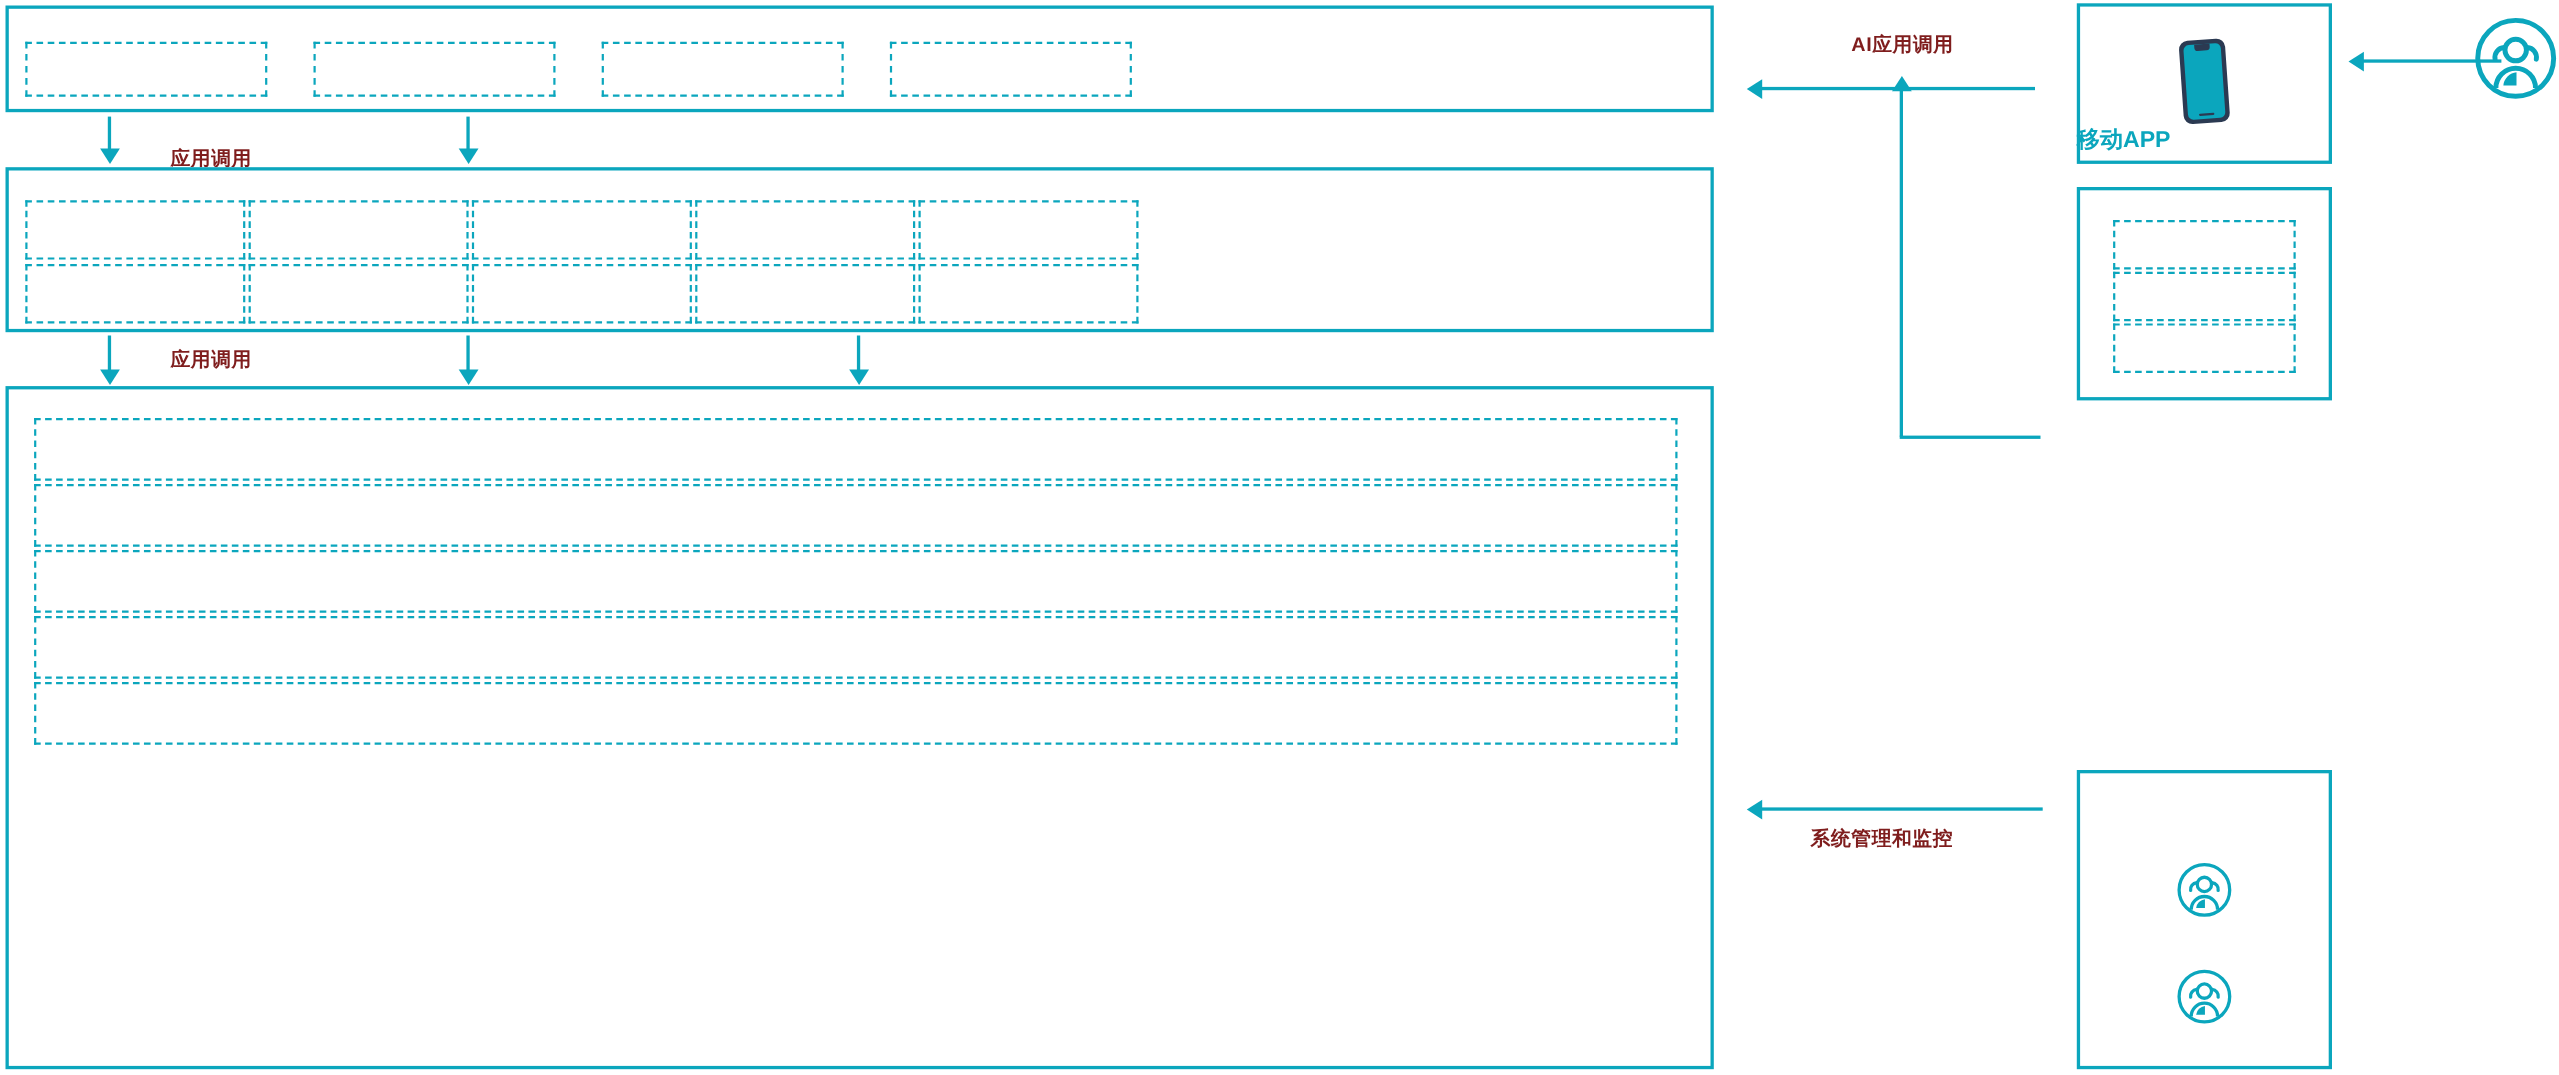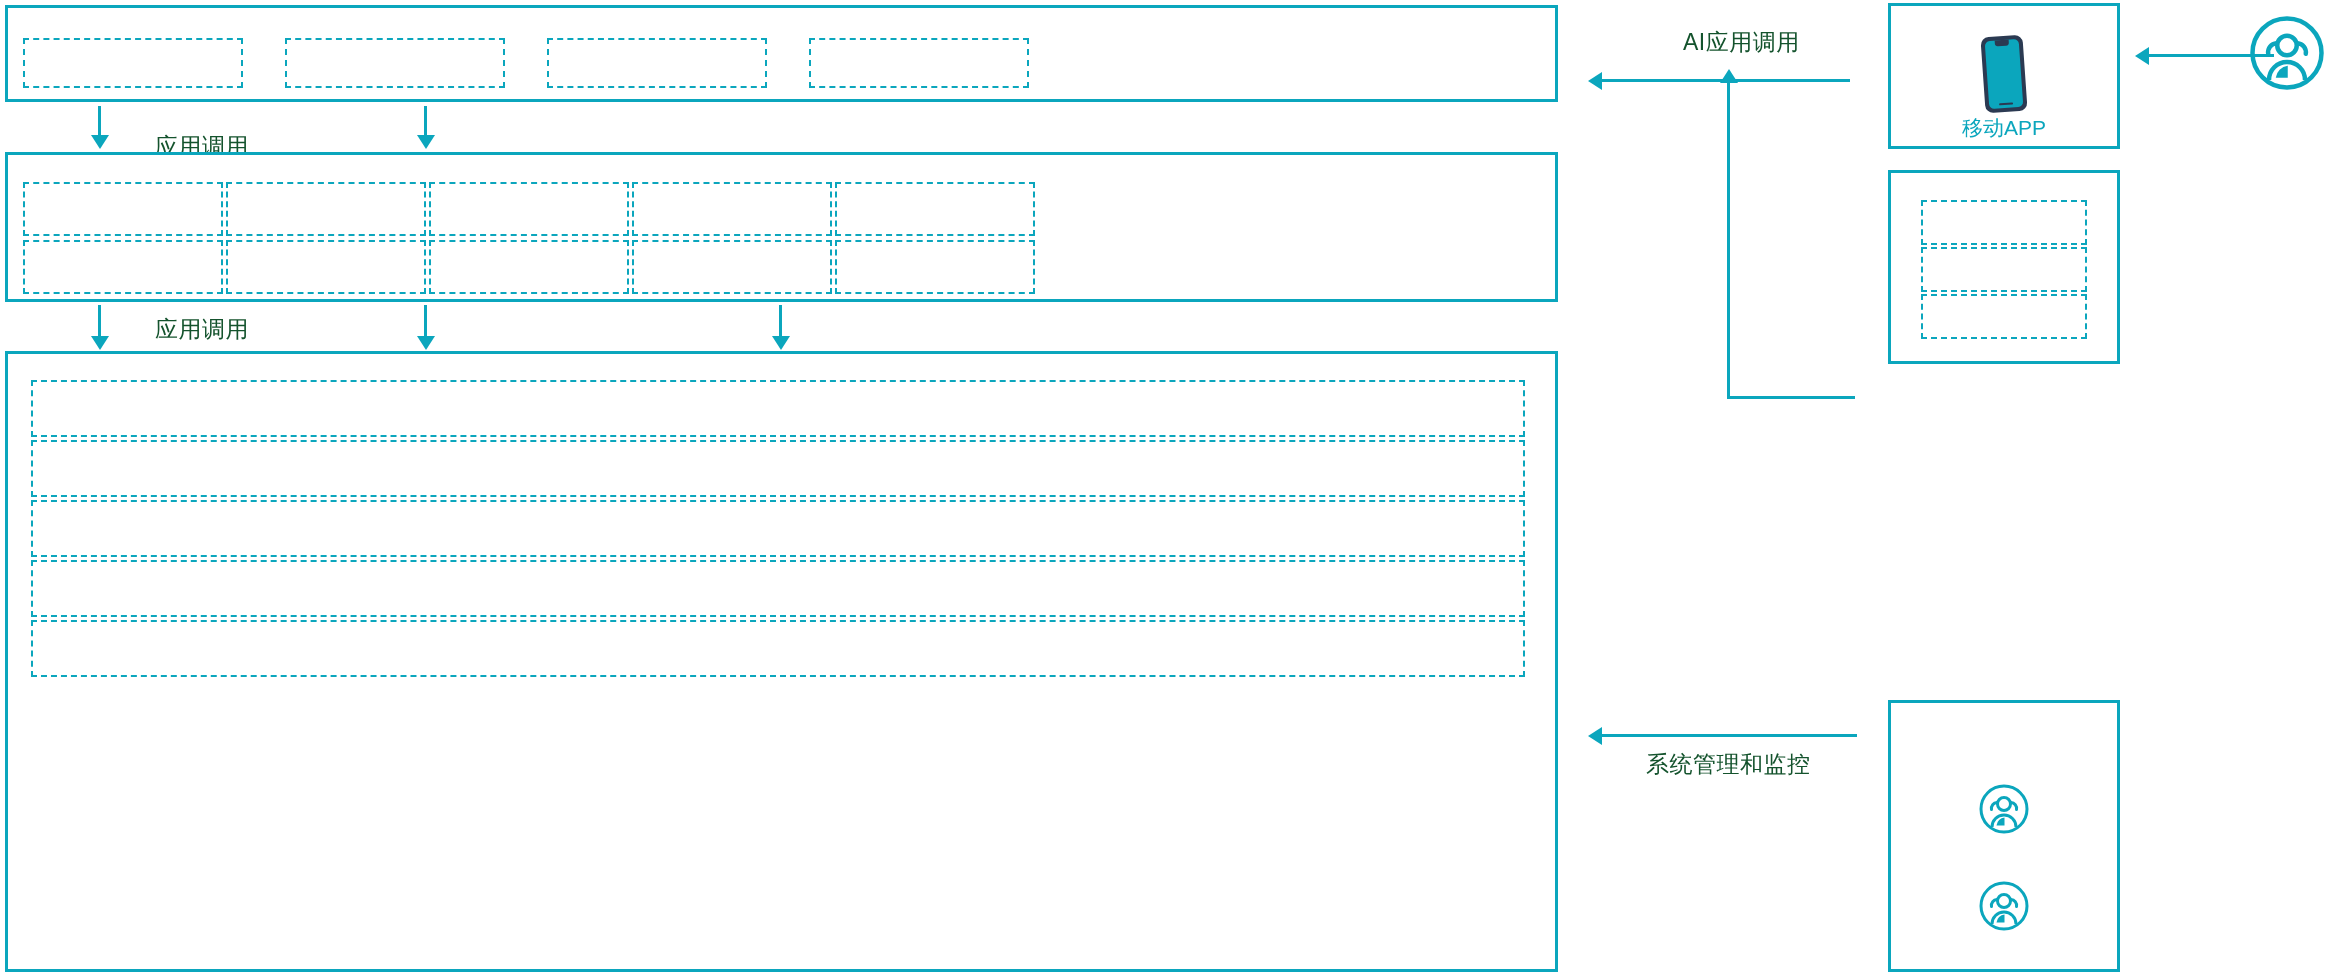--- a/index.html
+++ b/index.html
@@ -28,34 +28,34 @@
   .dbox{
     position:absolute;
     box-sizing:border-box;
     border:2px dashed var(--teal,#0ba6bd);
     background:transparent;
   }
 
   
   .flow-label{
     position:absolute;
-    color:#14532d;
-    font-size:23px;
-    font-weight:400;
+    color:#7f1d1d;
+    font-size:18px;
+    font-weight:700;
     letter-spacing:.5px;
     white-space:nowrap;
     line-height:1;
   }
   .node-label{
     position:absolute;
     color:#0ba6bd;
     font-size:21px;
-    font-weight:400;
+    font-weight:700;
     white-space:nowrap;
-    text-align:center;
+    text-align:left;
     line-height:1;
   }
 
   
   .arrow-v{            
     position:absolute;
     width:3px;
     background:#0ba6bd;
   }
   .arrow-v::after{

